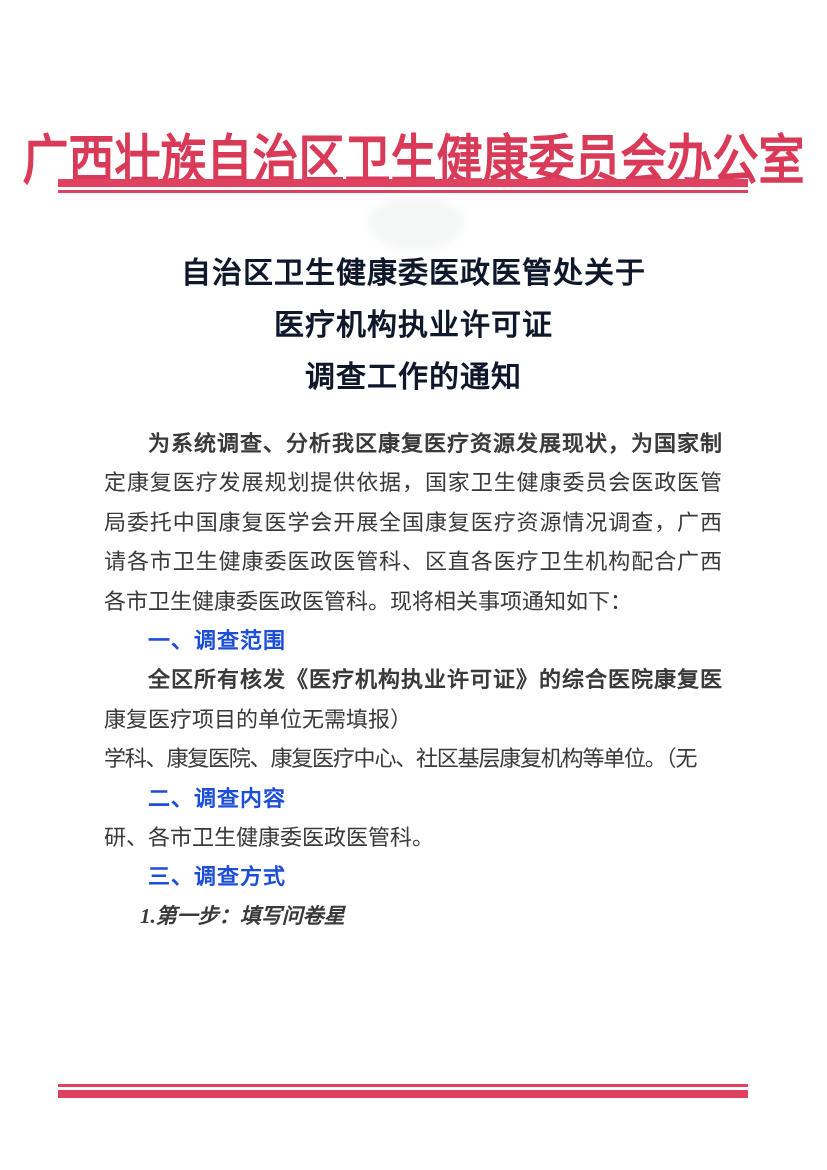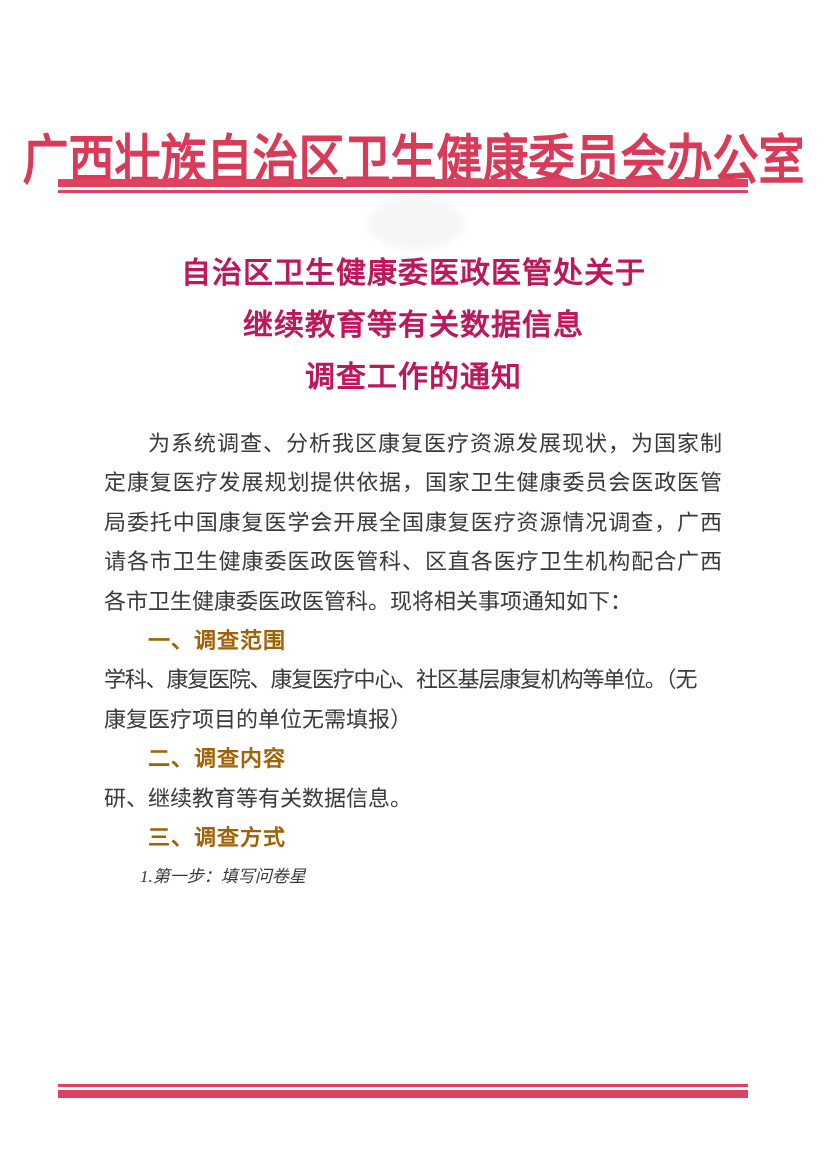--- a/index.html
+++ b/index.html
@@ -56,84 +56,85 @@
   
   .doc-title {
     position: absolute;
     top: 247px;
     left: 0;
     width: 100%;
     text-align: center;
     font-weight: 700;
     font-size: 30px;
     line-height: 52px;
-    color: #be185d;
+    color: #0f172a;
     letter-spacing: 1px;
   }
   
   .body-block {
     position: absolute;
     left: 104px;
     top: 424px;
     width: 618px;
     font-size: 22px;
     line-height: 39.4px;
     color: #3a3a3a;
   }
   .bodyline {
     height: 39.4px;
     white-space: nowrap;
   }
-  .bodyline.indent { padding-left: 44px; }
+  .bodyline.indent { padding-left: 44px; font-weight: bold; }
   .bodyline.fill {
     white-space: normal;
     text-align: justify;
     text-align-last: justify;
   }
   .bodyline.heading {
     font-family: "Liberation Sans", sans-serif;
     font-weight: 700;
-    color: #a16207;
+    color: #1d4ed8;
     letter-spacing: 1px;
   }
   .bodyline.kaiti {
     font-style: italic;
-    font-size: 17px;
+    font-size: 21px;
     padding-left: 36px;
   }
   .bodyline.tight { letter-spacing: -1.2px; }
 </style>
 </head>
 <body>
 
 <div class="page">
 
   <div class="org-name">广西壮族自治区卫生健康委员会办公室</div>
 
   <div class="rule top-thick"></div>
   <div class="rule top-thin"></div>
   <div class="artifact"></div>
 
   <div class="doc-title">
     <div class="title-line">自治区卫生健康委医政医管处关于</div>
-    <div class="title-line">继续教育等有关数据信息</div>
+    <div class="title-line">医疗机构执业许可证</div>
     <div class="title-line">调查工作的通知</div>
   </div>
 
   <main class="body-block" id="body-lines">
       <div class="bodyline indent fill">为系统调查、分析我区康复医疗资源发展现状，为国家制</div>
       <div class="bodyline fill">定康复医疗发展规划提供依据，国家卫生健康委员会医政医管</div>
       <div class="bodyline fill">局委托中国康复医学会开展全国康复医疗资源情况调查，广西</div>
       <div class="bodyline fill">请各市卫生健康委医政医管科、区直各医疗卫生机构配合广西</div>
       <div class="bodyline">各市卫生健康委医政医管科。现将相关事项通知如下：</div>
       <div class="bodyline indent heading">一、调查范围</div>
+      <div class="bodyline indent fill">全区所有核发《医疗机构执业许可证》的综合医院康复医</div>
+      <div class="bodyline">康复医疗项目的单位无需填报）</div>
       <div class="bodyline tight">学科、康复医院、康复医疗中心、社区基层康复机构等单位。（无</div>
-      <div class="bodyline">康复医疗项目的单位无需填报）</div>
       <div class="bodyline indent heading">二、调查内容</div>
-      <div class="bodyline">研、继续教育等有关数据信息。</div>
+      <div class="bodyline">研、各市卫生健康委医政医管科。</div>
       <div class="bodyline indent heading">三、调查方式</div>
       <div class="bodyline indent kaiti">1.第一步：填写问卷星</div>
     </main>
 
   <div class="rule bottom-thin"></div>
   <div class="rule bottom-thick"></div>
 
 </div>
 
 </body></html>

